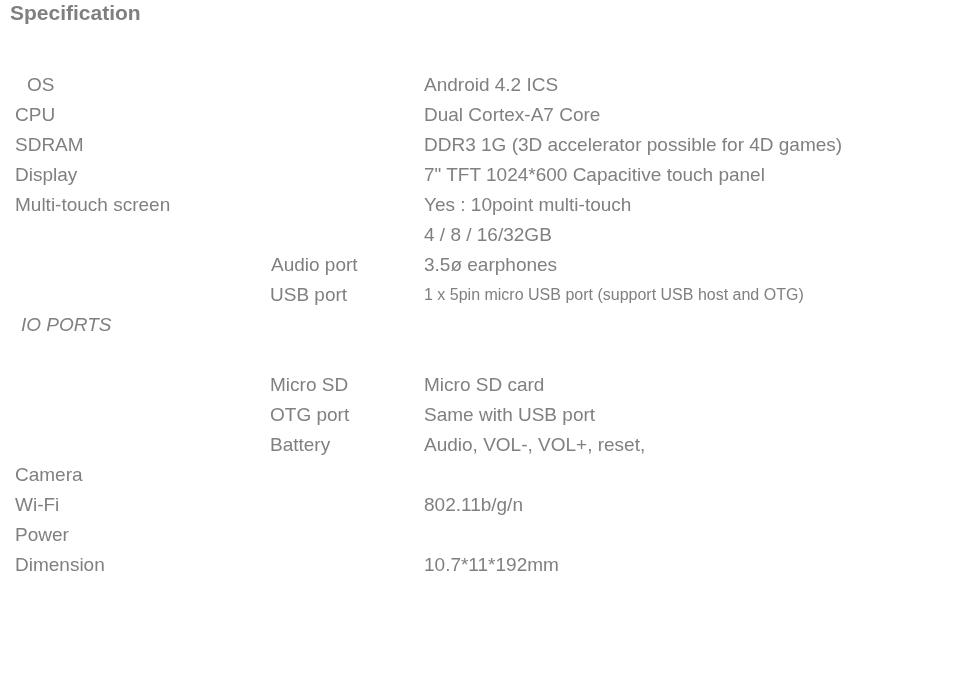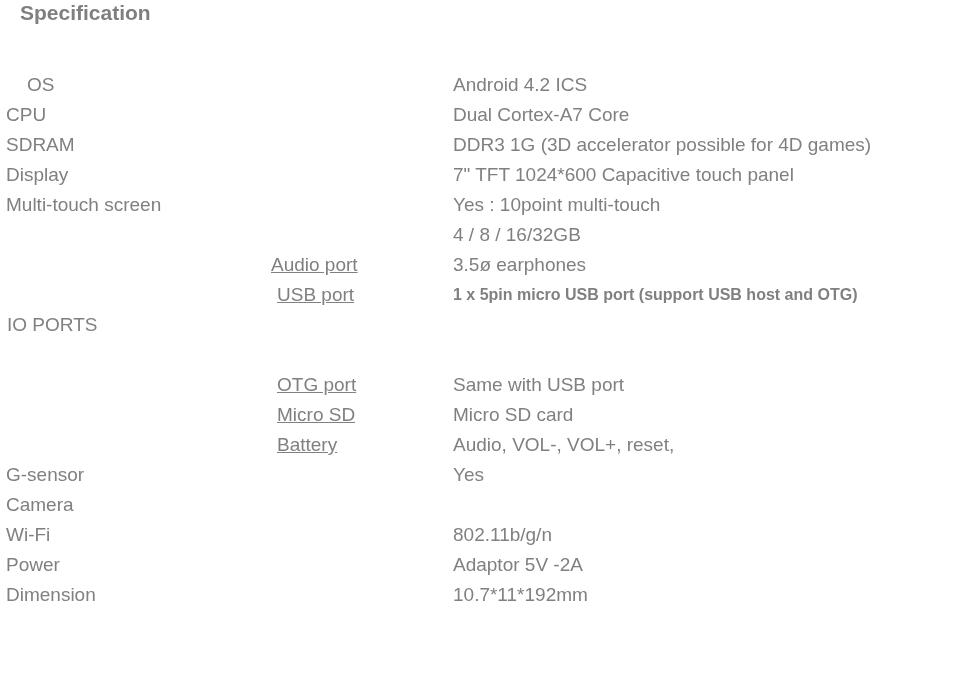--- a/index.html
+++ b/index.html
@@ -12,21 +12,21 @@
     height: 696px;
     position: relative;
     overflow: hidden;
     font-family: "Liberation Sans", sans-serif;
     color: #7f7f7f;
     -webkit-font-smoothing: antialiased;
   }
 
   #page-title {
     position: absolute;
-    left: 20px;
+    left: 10px;
     top: 0px;
     font-size: 21px;
     font-weight: bold;
     color: #7f7f7f;
     letter-spacing: 0px;
     line-height: 26px;
     white-space: nowrap;
     text-align: right;
   }
 
@@ -45,36 +45,36 @@
 
   .cell {
     position: absolute;
     white-space: nowrap;
     color: #808080;
     font-size: 19px;
     line-height: 30px;
     top: 0;
   }
 
-  .cell.label      { left: 6px; }
+  .cell.label      { left: 15px; }
   .cell.label.ind  { left: 27px; }
 
-  .cell.sub        { left: 271px; text-decoration: underline; }
-  .cell.sub.ind    { left: 277px; }
+  .cell.sub        { left: 271px; }
+  .cell.sub.ind    { left: 270px; }
 
-  .cell.value      { left: 453px; }
+  .cell.value      { left: 424px; }
 
   .cell.small {
     font-size: 16px;
     line-height: 30px;
-    font-weight: bold;
   }
 
   .cell.group-label {
-    left: 7px;
+    left: 21px;
+    font-style: italic;
   }
 </style>
 </head>
 <body>
 
 <div id="page-title">Specification</div>
 
 <div id="spec-table">
 
   <div class="spec-row">
@@ -127,54 +127,49 @@
   </div>
 
   <div class="spec-row">
     <span class="cell label"></span>
     <span class="cell sub"></span>
     <span class="cell value"></span>
   </div>
 
   <div class="spec-row">
     <span class="cell label"></span>
-    <span class="cell sub ind">OTG port</span>
-    <span class="cell value">Same with USB port</span>
+    <span class="cell sub ind">Micro SD</span>
+    <span class="cell value">Micro SD card</span>
   </div>
 
   <div class="spec-row">
     <span class="cell label"></span>
-    <span class="cell sub ind">Micro SD</span>
-    <span class="cell value">Micro SD card</span>
+    <span class="cell sub ind">OTG port</span>
+    <span class="cell value">Same with USB port</span>
   </div>
 
   <div class="spec-row">
     <span class="cell label"></span>
     <span class="cell sub ind">Battery</span>
     <span class="cell value">Audio, VOL-, VOL+, reset,</span>
   </div>
 
 
-  <div class="spec-row">
-    <span class="cell label">G-sensor</span>
-    <span class="cell value">Yes</span>
-  </div>
 
   <div class="spec-row">
     <span class="cell label">Camera</span>
   </div>
 
   <div class="spec-row">
     <span class="cell label">Wi-Fi</span>
     <span class="cell value">802.11b/g/n</span>
   </div>
 
   <div class="spec-row">
     <span class="cell label">Power</span>
-    <span class="cell value">Adaptor 5V -2A</span>
   </div>
 
 
   <div class="spec-row">
     <span class="cell label">Dimension</span>
     <span class="cell value">10.7*11*192mm</span>
   </div>
 
 </div>
 

